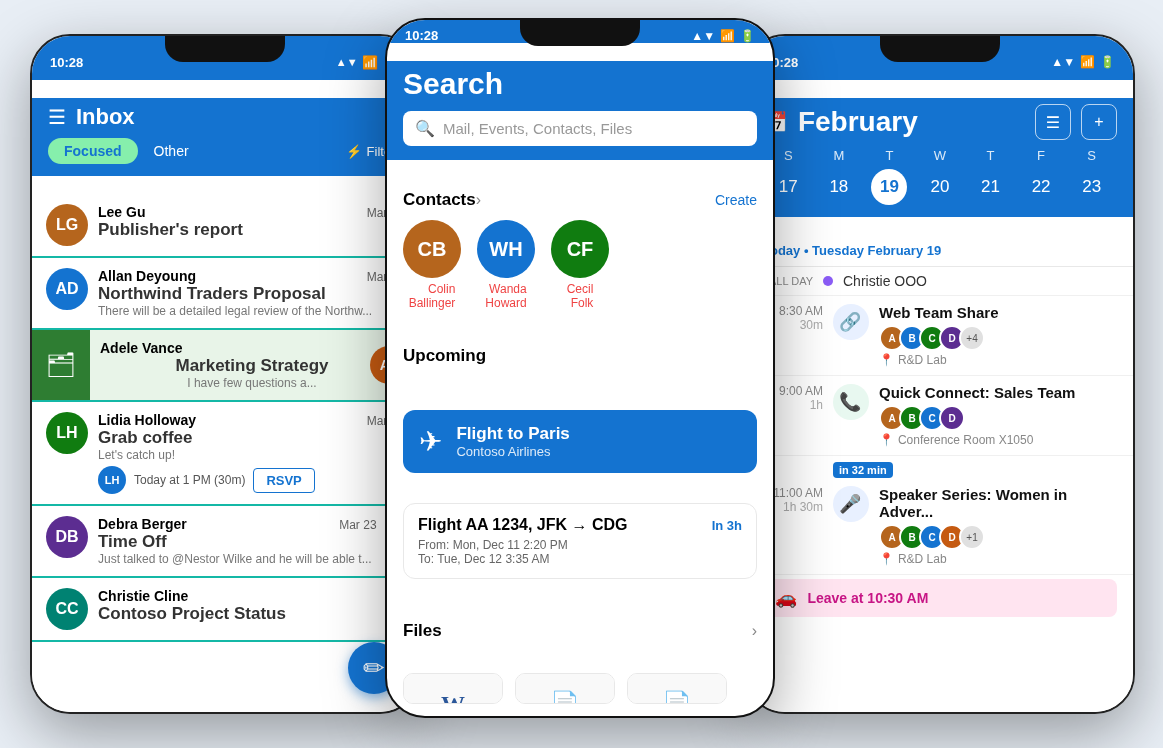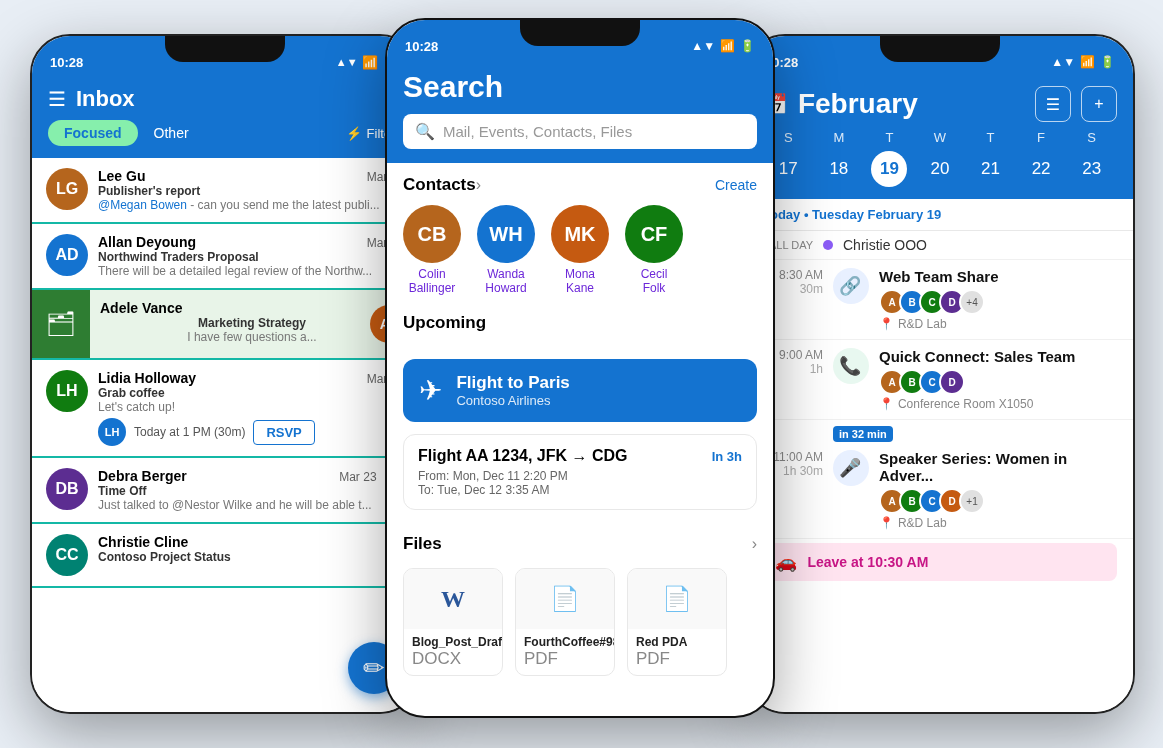--- a/index.html
+++ b/index.html
@@ -192,21 +192,21 @@
       font-size: 14px;
       font-weight: 700;
       color: #000;
     }
     .email-date {
       font-size: 12px;
       color: #666;
       flex-shrink: 0;
     }
     .email-subject {
-      font-size: 12px;
+      font-size: 17px;
       font-weight: 600;
       color: #333;
       white-space: nowrap;
       overflow: hidden;
       text-overflow: ellipsis;
     }
     .email-preview {
       font-size: 12px;
       color: #777;
       white-space: nowrap;
@@ -356,22 +356,22 @@
       overflow: hidden;
       display: flex;
       align-items: center;
       justify-content: center;
       font-size: 20px;
       font-weight: 700;
       color: #fff;
     }
     .contact-name {
       font-size: 12px;
-      color: #6d28d9;
-      text-align: center;
+      color: #ef4444;
+      text-align: right;
     }
 
     
     .event-card {
       margin: 0 16px 12px;
       background: #1473d0;
       border-radius: 12px;
       padding: 14px 16px;
       display: flex;
       align-items: center;
@@ -665,20 +665,21 @@
       color: #c71585;
       font-weight: 600;
     }
 
     .phone-relative {
       position: relative;
       width: 100%;
       height: 100%;
       display: flex;
       flex-direction: column;
+      gap: 18px;
     }
   </style>
 </head>
 <body>
 
 <div class="phones-container">
 
   <div class="phone phone-left">
     <div class="phone-relative">
       <div class="notch"></div>
@@ -710,23 +711,20 @@
       <div class="email-list">
 
         <div class="email-item">
           <div class="avatar-circle" style="background:#b5651d;">LG</div>
           <div class="email-content">
             <div class="email-top-row">
               <span class="email-sender">Lee Gu</span>
               <span class="email-date">Mar 23</span>
             </div>
             <div class="email-subject">Publisher's report</div>
-            <div class="email-preview">
-              <span class="mention">@Megan Bowen</span> - can you send me the latest publi...
-            </div>
           </div>
         </div>
 
         <div class="email-item">
           <div class="avatar-circle" style="background:#1473d0;">AD</div>
           <div class="email-content">
             <div class="email-top-row">
               <span class="email-sender">Allan Deyoung</span>
               <span class="email-date">Mar 23</span>
             </div>
@@ -829,24 +827,20 @@
         <div class="contacts-row">
           <div class="contact-item">
             <div class="contact-avatar" style="background:#b5651d;">CB</div>
             <span class="contact-name">Colin<br>Ballinger</span>
           </div>
           <div class="contact-item">
             <div class="contact-avatar" style="background:#1473d0;">WH</div>
             <span class="contact-name">Wanda<br>Howard</span>
           </div>
           <div class="contact-item">
-            <div class="contact-avatar" style="background:#c55a11;">MK</div>
-            <span class="contact-name">Mona<br>Kane</span>
-          </div>
-          <div class="contact-item">
             <div class="contact-avatar" style="background:#107c10;">CF</div>
             <span class="contact-name">Cecil<br>Folk</span>
           </div>
         </div>
       </div>
 
       <div class="search-section" style="padding-bottom:16px;">
         <div class="search-section-header">
           <span class="section-title">Upcoming</span>
         </div>

